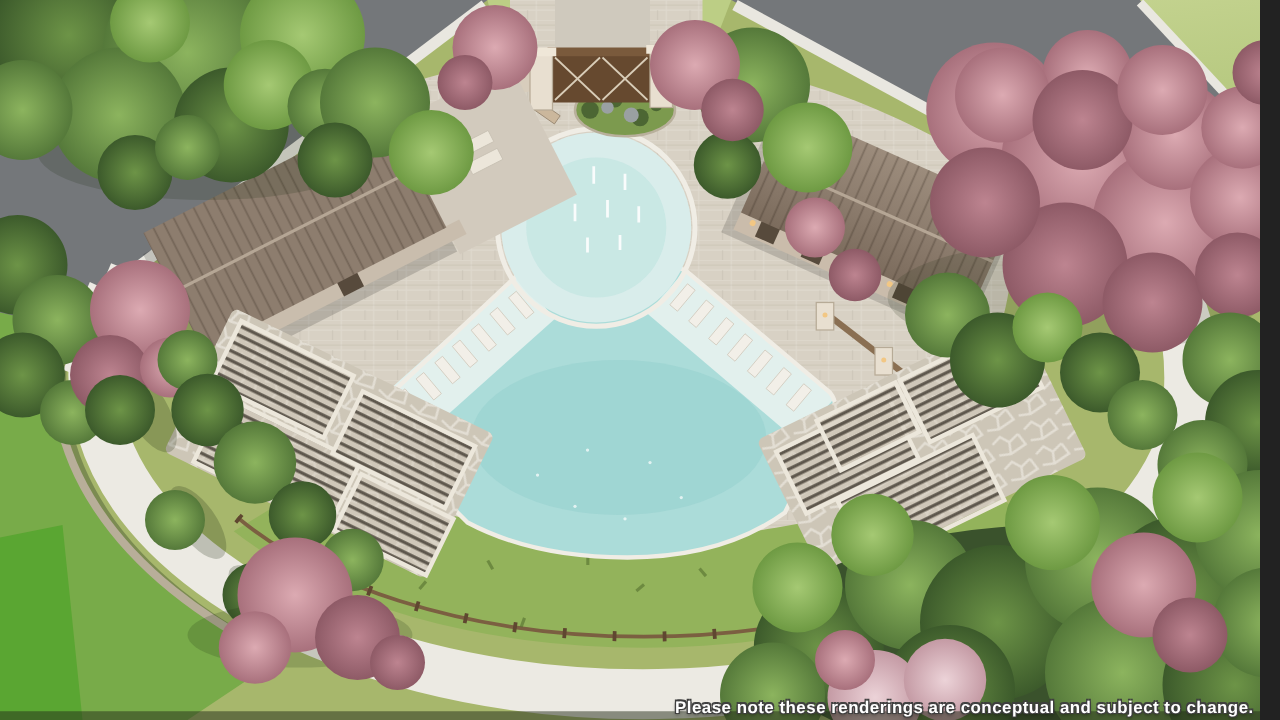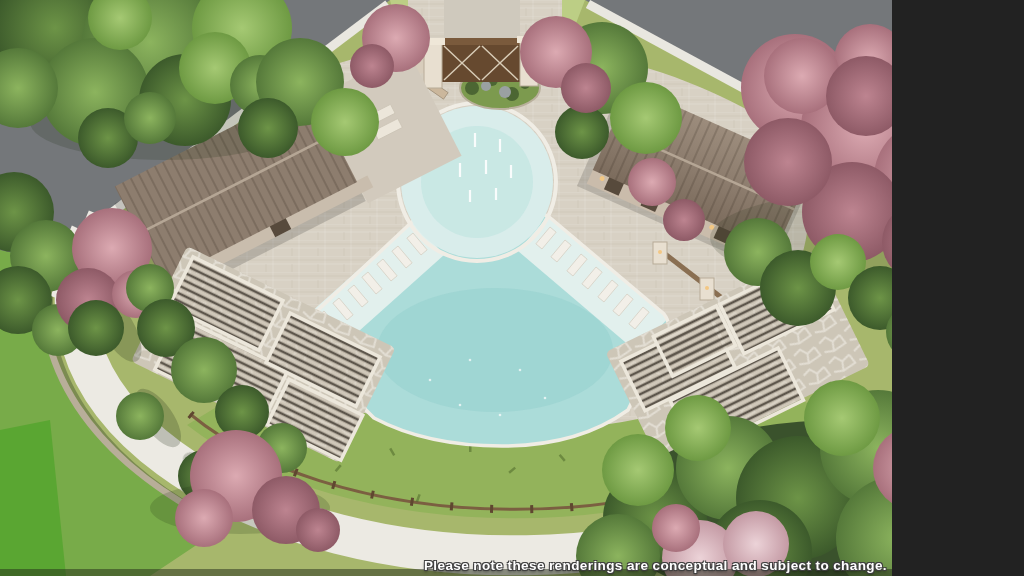--- a/index.html
+++ b/index.html
@@ -1,16 +1,16 @@
 <!DOCTYPE html>
 <html><head>
 <meta charset="utf-8">
 <style>
   html,body{margin:0;padding:0;background:#222;}
-  #stage{position:relative;width:892px;height:576px;overflow:hidden;
+  #stage{position:relative;width:1008px;height:576px;overflow:hidden;
          font-family:"Liberation Sans",sans-serif;}
   #stage svg{position:absolute;left:0;top:0;display:block;}
   .disclaimer{
     position:absolute;right:5px;bottom:3px;left:0;
     text-align:right;
     font-weight:bold;font-size:13.5px;letter-spacing:.4px;
     color:#ffffff;
     text-shadow:-1px -1px 0 #3f3f3f,1px -1px 0 #3f3f3f,-1px 1px 0 #3f3f3f,
                  1px 1px 0 #3f3f3f,0 2px 3px rgba(0,0,0,.55);
   }

